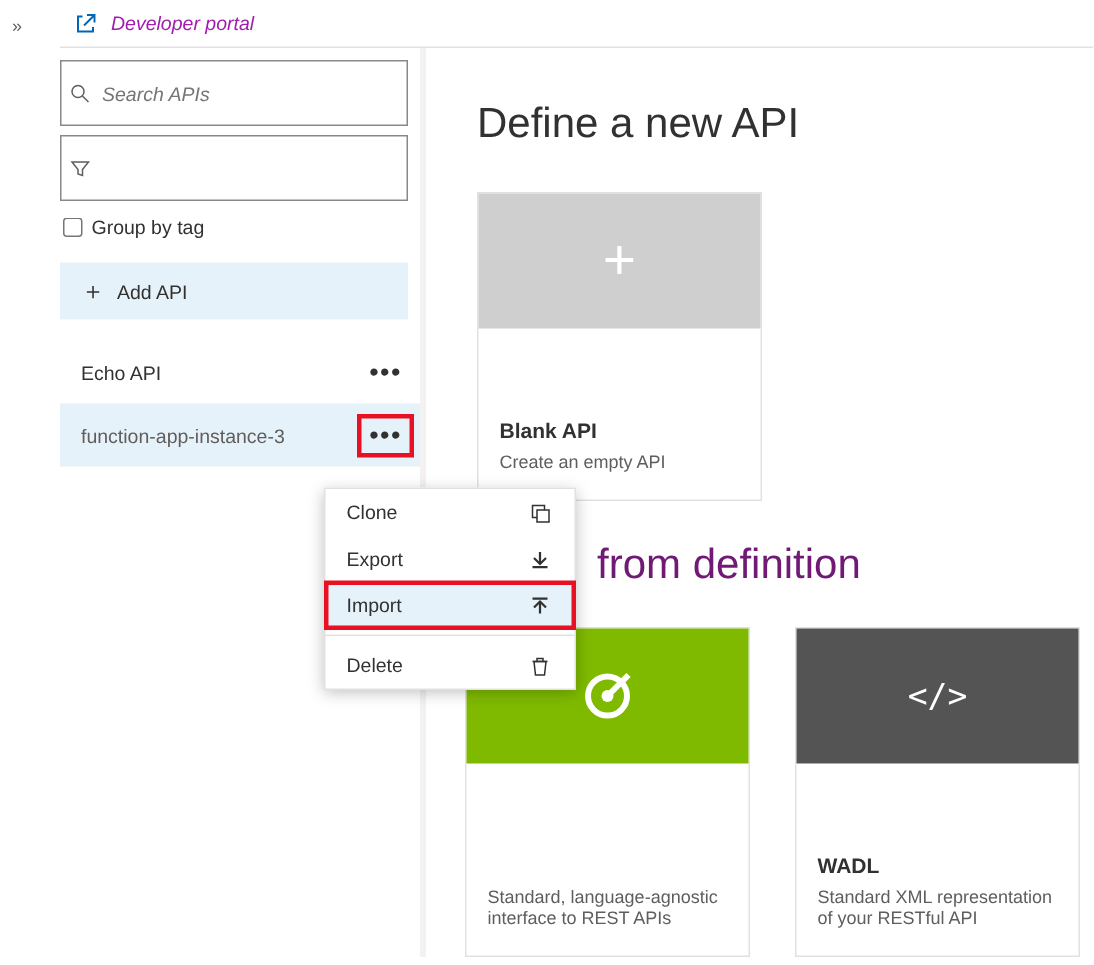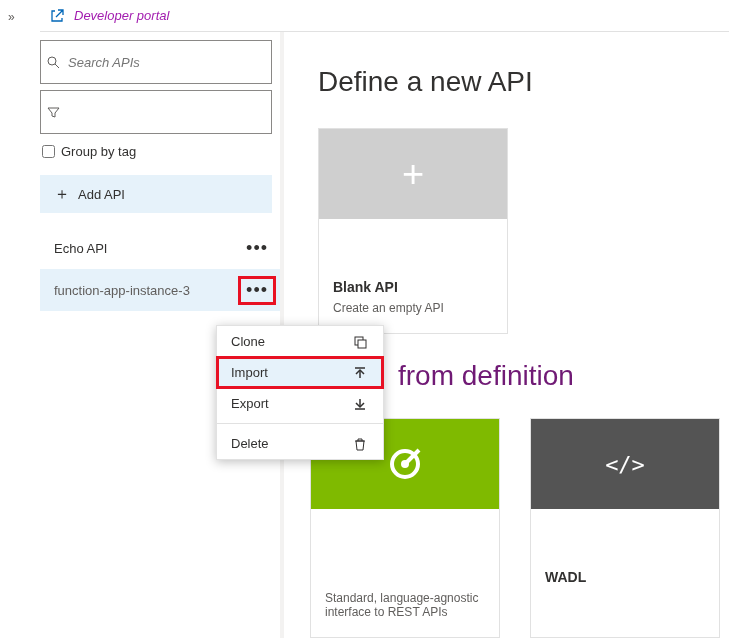--- a/index.html
+++ b/index.html
@@ -235,57 +235,58 @@
           <span>Standard, language-agnostic interface to REST APIs</span>
         </div>
       </div>
 
       <div class="tile">
         <div class="tile-top dark">
           <span class="code-glyph">&lt;/&gt;</span>
         </div>
         <div class="tile-body">
           <span class="title">WADL</span>
+          <span>Standard XML representation of your RESTful API</span>
         </div>
       </div>
     </div>
 
   </div>
 </div>
 
 <div class="context-menu">
   <div class="menu-item">
     <span>Clone</span>
     <span class="mi-icon">
       <svg width="14" height="14" viewBox="0 0 14 14">
           <rect x="2" y="2" width="8" height="8" fill="none" stroke="#323130"></rect>
           <rect x="5" y="5" width="8" height="8" fill="#fff" stroke="#323130"></rect>
         </svg>
     </span>
   </div>
+  <div class="menu-item">
+    <span>Export</span>
+    <span class="mi-icon">
+      <svg width="14" height="14" viewBox="0 0 14 14">
+          <line x1="2" y1="12" x2="12" y2="12" stroke="#323130" stroke-width="1.5"></line>
+          <line x1="7" y1="2" x2="7" y2="10" stroke="#323130" stroke-width="1.5"></line>
+          <path d="M3 6l4 4 4-4" fill="none" stroke="#323130" stroke-width="1.5"></path>
+        </svg>
+    </span>
+  </div>
   <div class="menu-item sel menu-highlight">
     <span>Import</span>
     <span class="mi-icon">
       <svg width="14" height="14" viewBox="0 0 14 14">
           <line x1="2" y1="2" x2="12" y2="2" stroke="#323130" stroke-width="1.5"></line>
           <line x1="7" y1="12" x2="7" y2="4" stroke="#323130" stroke-width="1.5"></line>
           <path d="M3 8l4-4 4 4" fill="none" stroke="#323130" stroke-width="1.5"></path>
         </svg>
     </span>
   </div>
-  <div class="menu-item">
-    <span>Export</span>
-    <span class="mi-icon">
-      <svg width="14" height="14" viewBox="0 0 14 14">
-          <line x1="2" y1="12" x2="12" y2="12" stroke="#323130" stroke-width="1.5"></line>
-          <line x1="7" y1="2" x2="7" y2="10" stroke="#323130" stroke-width="1.5"></line>
-          <path d="M3 6l4 4 4-4" fill="none" stroke="#323130" stroke-width="1.5"></path>
-        </svg>
-    </span>
-  </div>
   <div class="menu-sep"></div>
   <div class="menu-item">
     <span>Delete</span>
     <span class="mi-icon">
       <svg width="14" height="14" viewBox="0 0 14 14">
           <path d="M3 4h8l-1 9H4z" fill="none" stroke="#323130"></path>
           <path d="M2 4h10M5 4V2h4v2" fill="none" stroke="#323130"></path>
         </svg>
     </span>
   </div>

